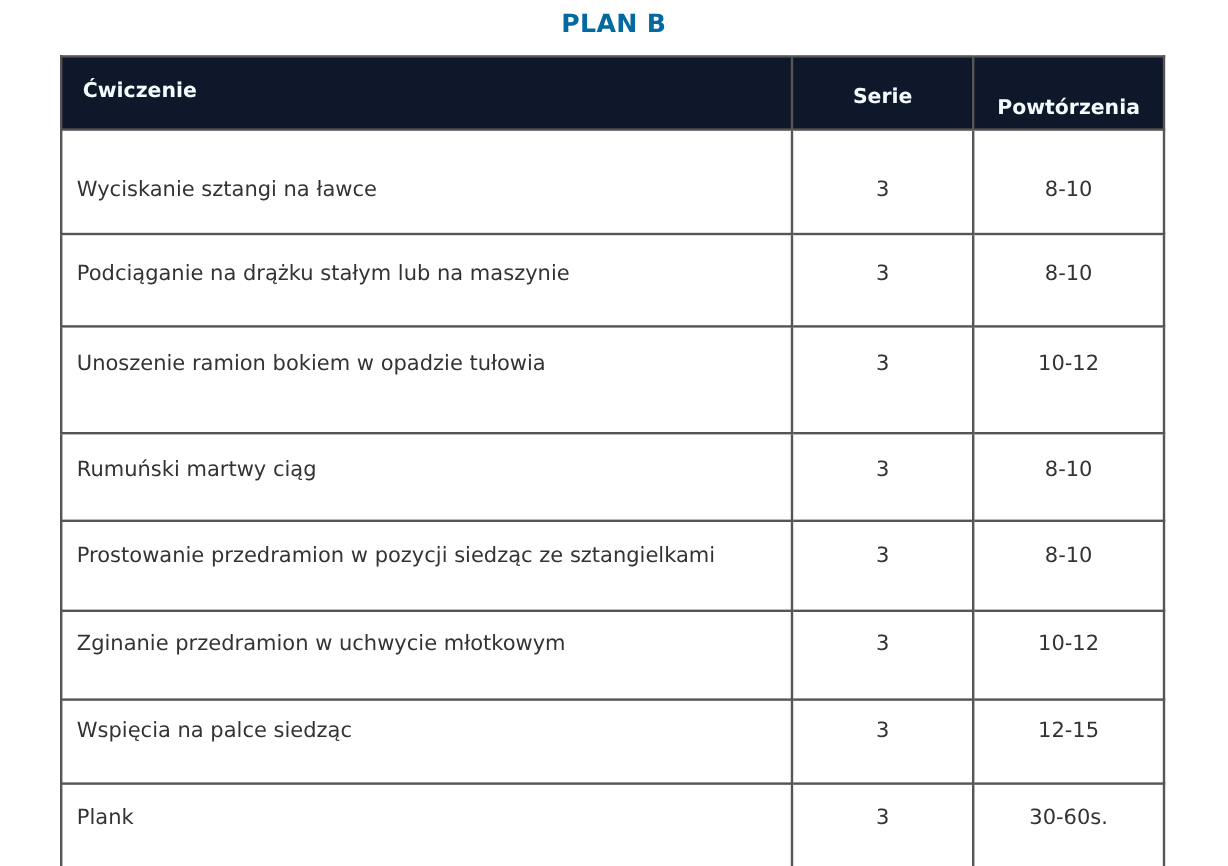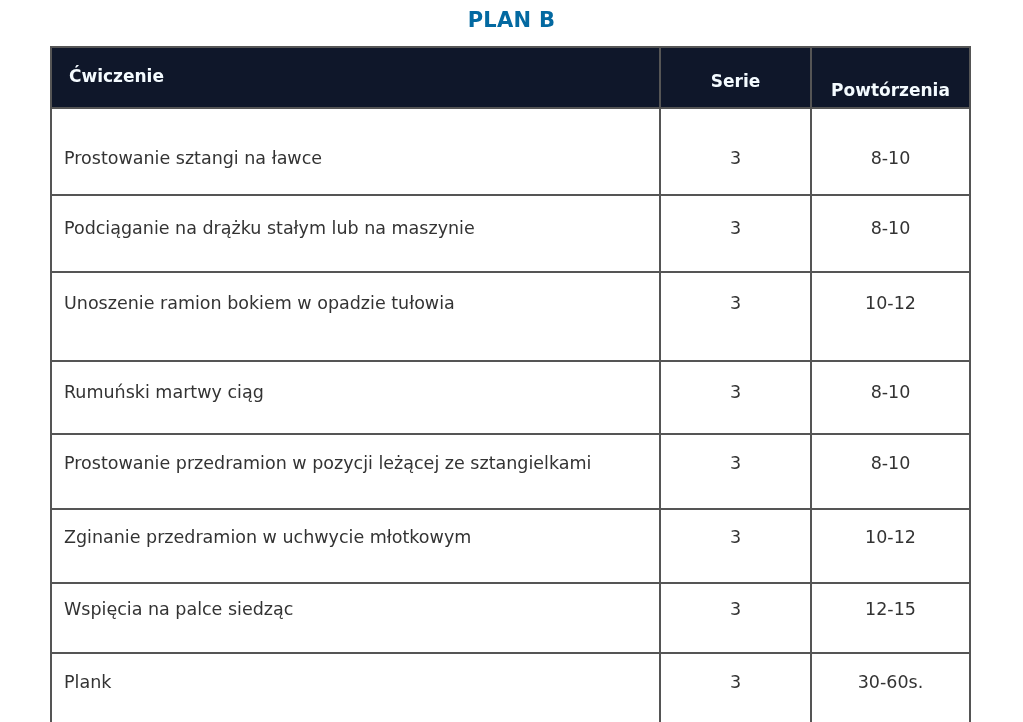--- a/index.html
+++ b/index.html
@@ -100,21 +100,21 @@
   <thead>
     <tr>
       <th class="h-name">Ćwiczenie</th>
       <th class="h-serie">Serie</th>
       <th class="h-reps">Powtórzenia</th>
     </tr>
   </thead>
   <tbody>
     <tr style="height:87px">
       <td class="name" style="padding-top:39px">
-          <span class="cell-text">Prostowanie sztangi na ławce</span>
+          <span class="cell-text">Wyciskanie sztangi na ławce</span>
         </td>
       <td class="num" style="padding-top:39px">
           <span class="cell-text">3</span>
         </td>
       <td class="num" style="padding-top:39px">
           <span class="cell-text">8-10</span>
         </td>
     </tr>
     <tr style="height:77px">
       <td class="name" style="padding-top:22px">
@@ -144,21 +144,21 @@
         </td>
       <td class="num" style="padding-top:20px">
           <span class="cell-text">3</span>
         </td>
       <td class="num" style="padding-top:20px">
           <span class="cell-text">8-10</span>
         </td>
     </tr>
     <tr style="height:75px">
       <td class="name" style="padding-top:18px">
-          <span class="cell-text">Prostowanie przedramion w pozycji leżącej ze sztangielkami</span>
+          <span class="cell-text">Prostowanie przedramion w pozycji siedząc ze sztangielkami</span>
         </td>
       <td class="num" style="padding-top:18px">
           <span class="cell-text">3</span>
         </td>
       <td class="num" style="padding-top:18px">
           <span class="cell-text">8-10</span>
         </td>
     </tr>
     <tr style="height:74px">
       <td class="name" style="padding-top:17px">

